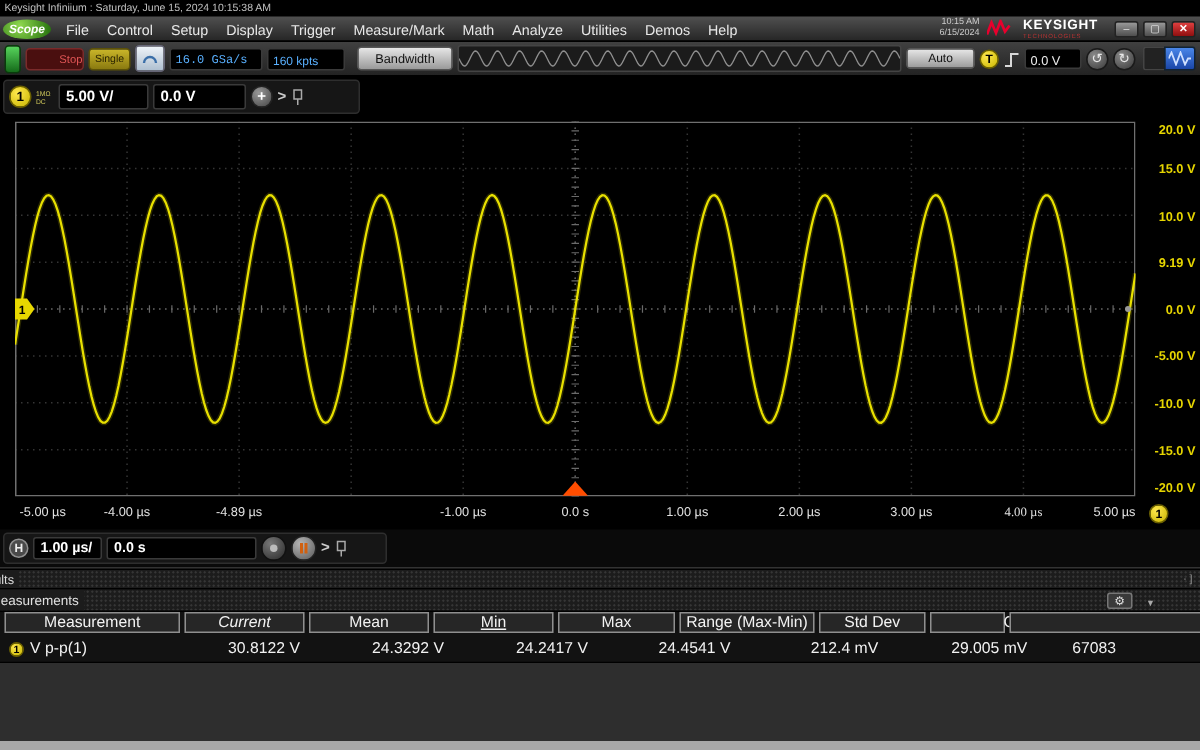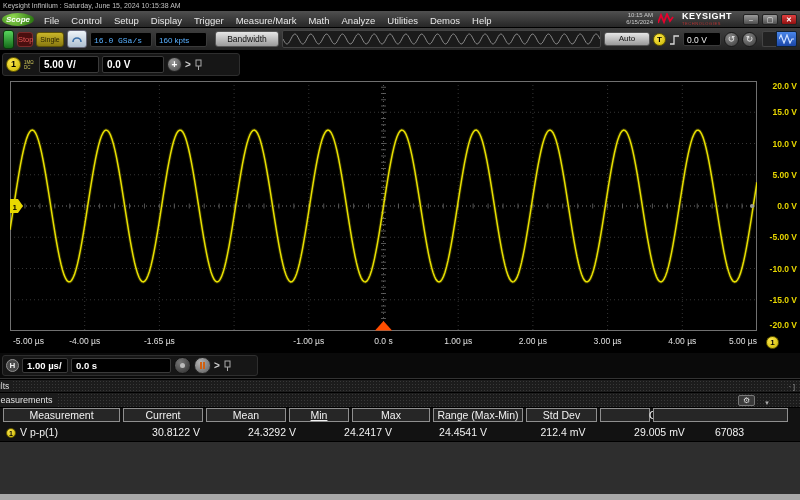--- a/index.html
+++ b/index.html
@@ -25,22 +25,22 @@
   #klogo .ksub{font-size:4px;color:#b33;letter-spacing:.6px;line-height:5px;}
   .winbtn{width:16px;height:11px;border-radius:2px;margin-left:3px;
     background:linear-gradient(#9a9a9a,#4e4e4e);border:1px solid #222;
     font-size:7px;line-height:9px;text-align:center;color:#eee;box-sizing:border-box;}
   .winbtn.close{background:linear-gradient(#e04040,#8f0f0f);color:#fff;font-weight:bold;margin-right:3px;}
   
   #toolbar{position:absolute;left:0;top:28px;width:800px;height:23px;
     background:linear-gradient(#404040,#232323);display:flex;align-items:center;
     padding:0 3px;box-sizing:border-box;gap:3px;border-bottom:1px solid #000;}
   #run-btn{width:9px;height:17px;border-radius:3px;background:linear-gradient(#57d45c,#156b1a);border:1px solid #0a3a0c;}
-  #stop-btn{width:16px;height:15px;border-radius:3px;background:#4a0f0f;border:1px solid #7a2a2a;
-    color:#e05555;font-size:7.5px;line-height:13px;text-align:left;box-sizing:border-box;}
+  #stop-btn{width:39px;height:15px;border-radius:3px;background:#4a0f0f;border:1px solid #7a2a2a;
+    color:#e05555;font-size:7.5px;line-height:13px;text-align:right;box-sizing:border-box;}
   #single-btn{width:28px;height:15px;border-radius:3px;background:linear-gradient(#c9b529,#8a7a10);
     border:1px solid #5d5207;color:#2a2300;font-size:7px;line-height:13px;text-align:center;box-sizing:border-box;}
   #touch-btn{width:18px;height:16px;border-radius:3px;background:linear-gradient(#eef3f8,#aebfd0);
     border:1px solid #667;display:flex;align-items:center;justify-content:center;}
   .blk-field{background:#000;border:1px solid #3a3a3a;border-radius:2px;height:15px;
     line-height:15px;padding-left:3px;box-sizing:border-box;font-size:8px;color:#59b0ff;}
   #sample-rate{width:62px;font-family:Liberation Mono, monospace;}
   #memory{width:52px;}
   .grey-btn{background:linear-gradient(#e6e6e6,#9a9a9a);border:1px solid #555;border-radius:3px;
     color:#111;text-align:center;box-sizing:border-box;}
@@ -320,41 +320,41 @@
           <polygon points="0,118 8,118 13,125 8,132 0,132" fill="#e8d800"></polygon>
           <text x="2.5" y="128.5" font-size="8" font-weight="bold" fill="#000" font-family="Liberation Sans, sans-serif">1</text>
         </g>
         <circle cx="742" cy="125" r="2" fill="#9a9a9a"></circle>
         <polygon points="365,249.5 382,249.5 373.5,240" fill="#ff4d00"></polygon>
       </svg>
     <div id="vlabels">
         <span style="top: 0px;">20.0 V</span>
         <span style="top: 26.25px;">15.0 V</span>
         <span style="top: 57.5px;">10.0 V</span>
-        <span style="top: 88.75px;">5.00 V</span>
+        <span style="top: 88.75px;">9.19 V</span>
         <span style="top: 120px;">0.0 V</span>
         <span style="top: 151.25px;">-5.00 V</span>
         <span style="top: 182.5px;">-10.0 V</span>
         <span style="top: 213.75px;">-15.0 V</span>
         <span style="top: 239px;">-20.0 V</span>
       </div>
   </div>
 
   <div id="timeaxis">
     <div id="taxis-badge" class="y-circle">1</div>
   <span class="tlab" style="left: 13px;">-5.00 µs</span>
       <span class="tlab" style="left: 84.7px; transform: translateX(-50%);">-4.00 µs</span>
-      <span class="tlab" style="left: 159.4px; transform: translateX(-50%);">-1.65 µs</span>
+      <span class="tlab" style="left: 159.4px; transform: translateX(-50%);">-4.89 µs</span>
       <span class="tlab" style="left: 234.1px; transform: translateX(-50%); margin-top: 22px;">-2.00 µs</span>
       <span class="tlab" style="left: 308.8px; transform: translateX(-50%);">-1.00 µs</span>
       <span class="tlab" style="left: 383.5px; transform: translateX(-50%);">0.0 s</span>
       <span class="tlab" style="left: 458.2px; transform: translateX(-50%);">1.00 µs</span>
       <span class="tlab" style="left: 532.9px; transform: translateX(-50%);">2.00 µs</span>
       <span class="tlab" style="left: 607.6px; transform: translateX(-50%);">3.00 µs</span>
-      <span class="tlab" style="left: 682.3px; transform: translateX(-50%);">4.00 µs</span>
+      <span class="tlab" style="left: 682.3px; transform: translateX(-50%); font-family: Liberation Serif, serif;">4.00 µs</span>
       <span class="tlab" style="left: 757px; transform: translateX(-100%);">5.00 µs</span>
     </div>
 
   <div id="hbar">
     <div id="h-panel">
       <div id="h-badge">H</div>
       <div id="h-scale" class="val-field">1.00 µs/</div>
       <div id="h-pos" class="val-field">0.0 s</div>
       <div id="h-zoom">
           <i></i>
@@ -378,23 +378,23 @@
 
   <div id="measbar" class="tex-bar">
     <span class="lbl">Measurements</span>
     <div id="gear-btn">⚙</div>
     <span id="meas-arrow">▼</span>
   </div>
 
   <div id="tablewrap">
     <div id="thead" class="trow">
         <div class="cell" style="width: 117px;">Measurement</div>
-        <div class="cell" style="width: 80px;">Current</div>
+        <div class="cell" style="width: 80px; font-style: italic;">Current</div>
         <div class="cell" style="width: 80px;">Mean</div>
-        <div class="cell" style="width: 60px; text-decoration: underline;">Min</div>
+        <div class="cell" style="width: 80px; text-decoration: underline;">Min</div>
         <div class="cell" style="width: 78px;">Max</div>
         <div class="cell" style="width: 90px;">Range (Max-Min)</div>
         <div class="cell" style="width: 71px;">Std Dev</div>
         <div class="cell" style="width: 37px; padding-left: 48px;">Count</div>
         <div class="cell" style="width: 135px;"></div>
       </div>
     <div id="tbody" class="trow">
         <div class="cell first" style="width: 117px;">
           <span id="row-badge" class="y-circle">1</span>
           <span>V p-p(1)</span>

